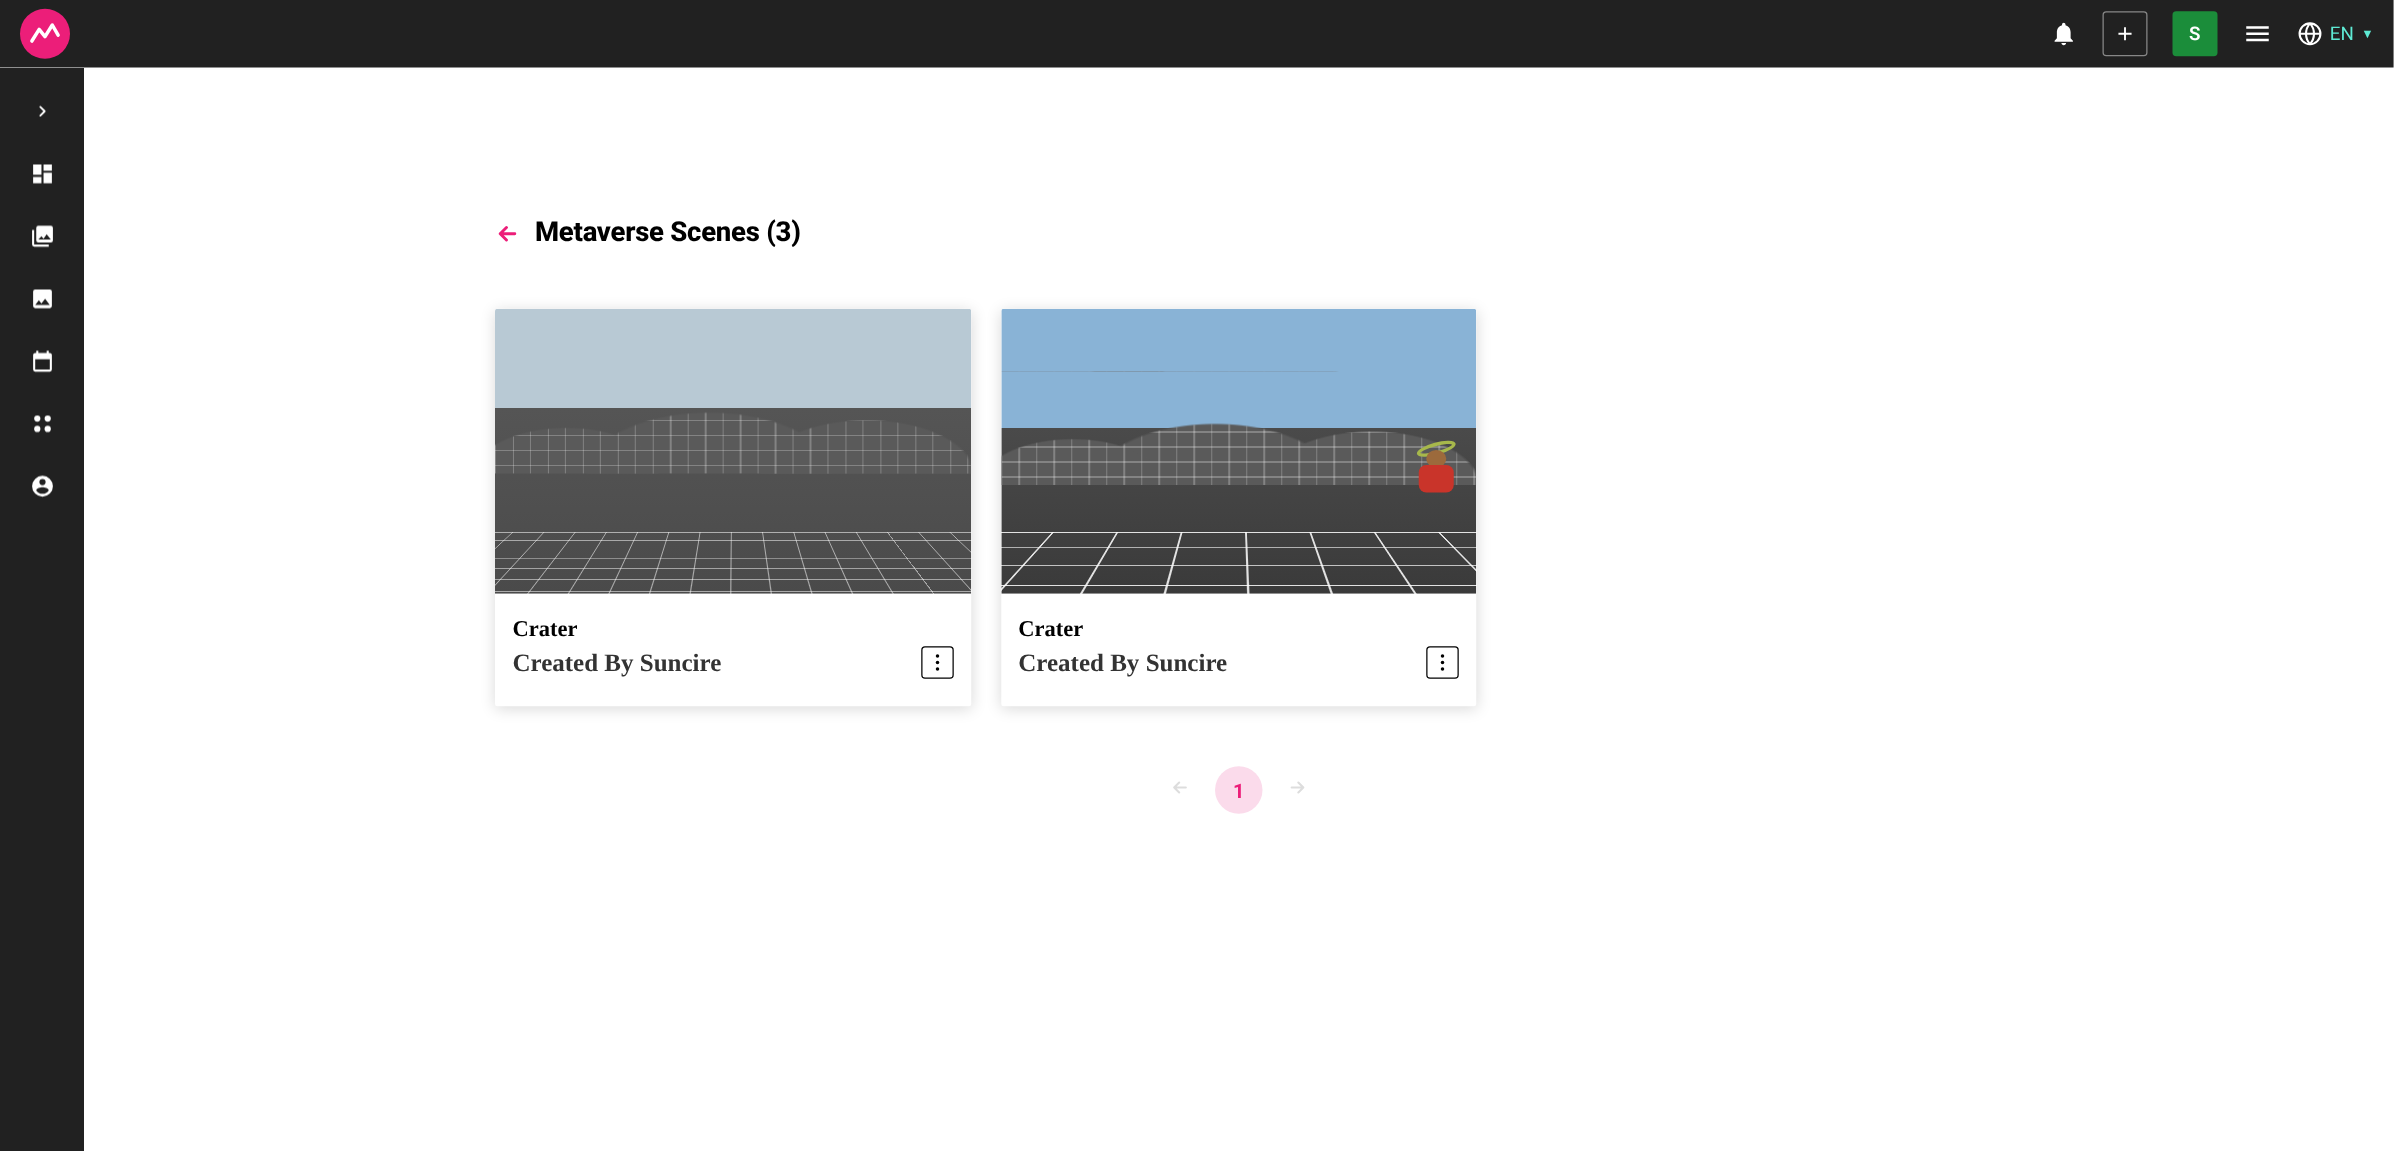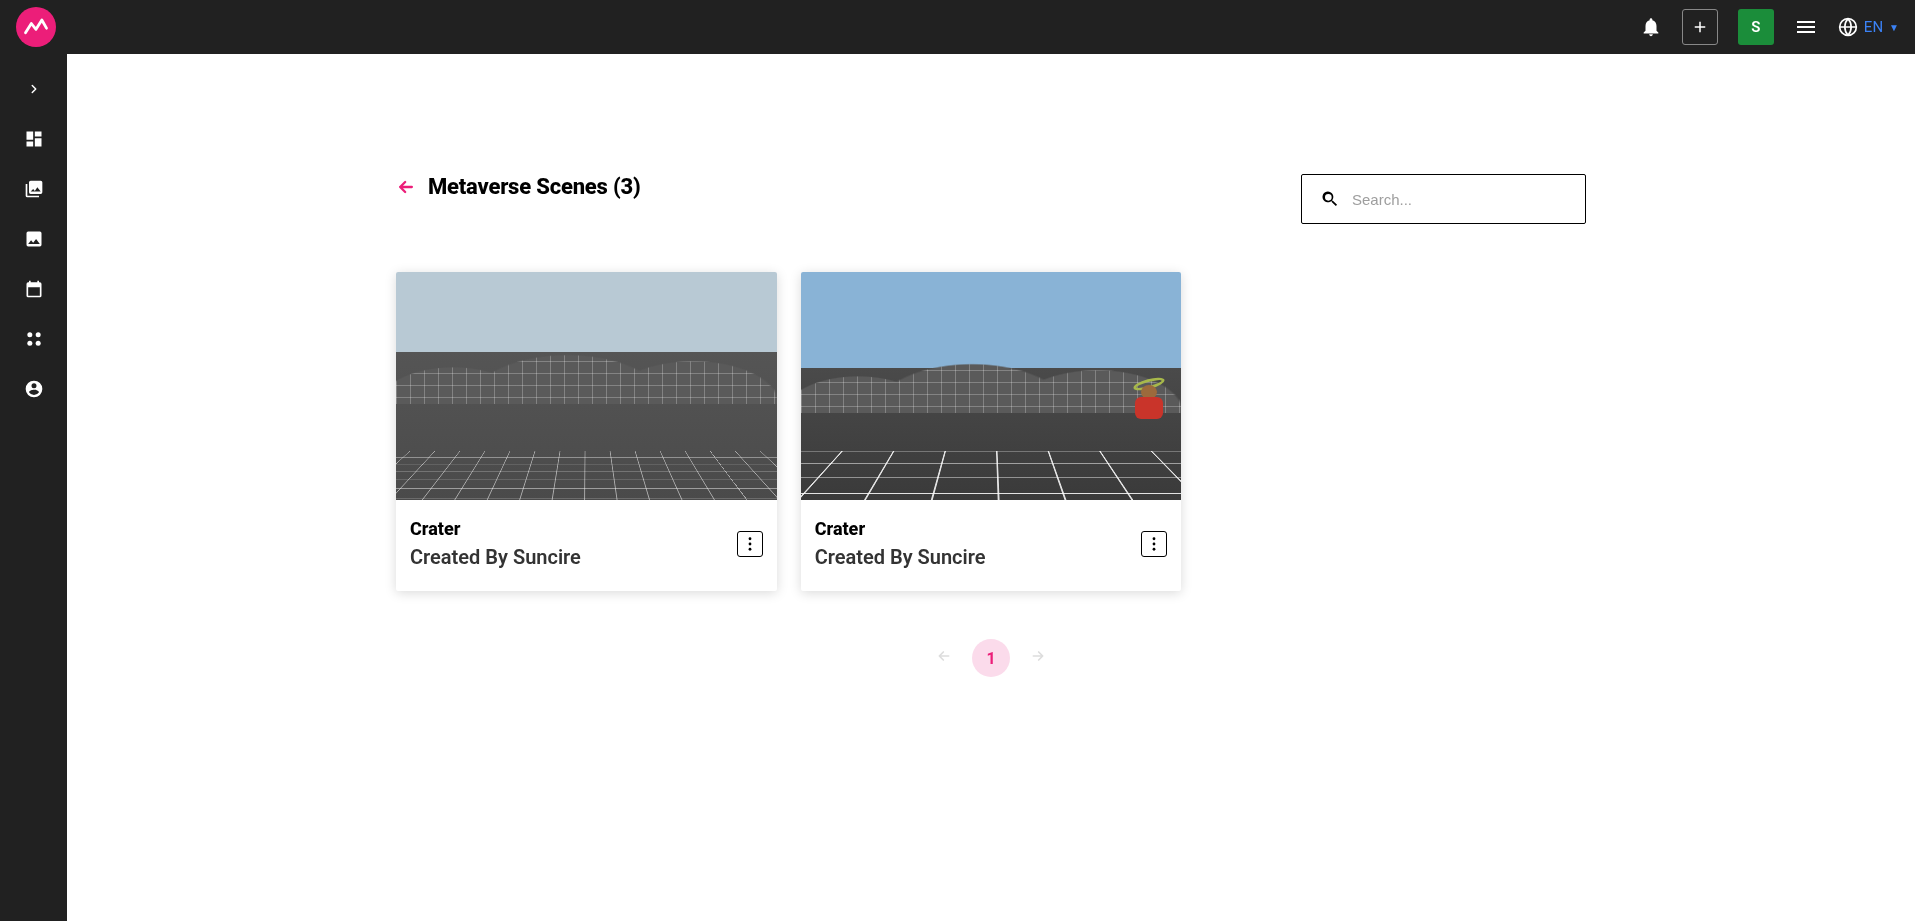--- a/index.html
+++ b/index.html
@@ -33,21 +33,21 @@
       display: flex; align-items: center; justify-content: center;
       cursor: pointer;
     }
     .avatar-btn {
       width: 36px; height: 36px; border-radius: 3px;
       background: #1b8d3a; color: #fff;
       display: flex; align-items: center; justify-content: center;
       font-weight: 600; font-size: 15px; cursor: pointer;
     }
     .lang-btn {
-      display: flex; align-items: center; gap: 6px; color: #3b82f6; cursor: pointer;
+      display: flex; align-items: center; gap: 6px; color: #5eead4; cursor: pointer;
       font-size: 15px;
     }
     .lang-btn .caret { font-size: 10px; }
     
     .sidebar {
       position: fixed; left: 0; top: 54px; bottom: 0;
       width: 67px; background: #212121;
       display: flex; flex-direction: column; align-items: center;
       padding-top: 10px;
     }
@@ -164,21 +164,21 @@
       position:absolute; left:42%; top:42%; width:60px; height:52px;
       background:#6e7880; transform: skewY(-4deg);
       box-shadow: inset -12px -12px 0 rgba(0,0,0,0.25), inset 8px 8px 0 rgba(255,255,255,0.12);
     }
     .box2 {
       position:absolute; left:55%; top:58%; width:110px; height:56px;
       background:#7a848c; transform: skewX(-18deg) rotate(-3deg);
       box-shadow: inset -18px -14px 0 rgba(0,0,0,0.22), inset 10px 10px 0 rgba(255,255,255,0.12);
     }
     
-    .card-body { padding: 18px 14px 22px 14px; display: flex; justify-content: space-between; align-items: center; }
+    .card-body { padding: 18px 14px 22px 14px; display: flex; justify-content: space-between; align-items: flex-end; font-family: Liberation Serif, serif; }
     .card-title { font-size: 18px; font-weight: 800; margin-bottom: 6px; }
     .card-sub { font-size: 20px; font-weight: 600; color: #333; }
     .more-btn {
       width: 26px; height: 26px; border: 1px solid #000; border-radius: 3px;
       display: flex; align-items: center; justify-content: center; cursor: pointer;
       flex-shrink:0;
     }
     .more-btn svg { width: 4px; height: 14px; }
     
     .pagination {
@@ -282,26 +282,20 @@
       <div class="title-group">
         <div class="back-btn">
           <svg width="20" height="20" viewBox="0 0 24 24" fill="none" stroke="#ec1e79" stroke-width="2.8" stroke-linecap="round" stroke-linejoin="round">
             <path d="M19 12H5M11 18l-6-6 6-6"></path>
           </svg>
         </div>
         <h1 class="page-title">
           <span>Metaverse Scenes</span>
           <span>(3)</span>
         </h1>
-      </div>
-      <div class="search-wrap">
-        <svg viewBox="0 0 24 24" fill="#000">
-          <path d="M15.5 14h-.79l-.28-.27a6.5 6.5 0 10-.7.7l.27.28v.79l5 4.99L20.49 19l-4.99-5zM10 14a4 4 0 110-8 4 4 0 010 8z"></path>
-        </svg>
-        <input class="search-input" type="text" placeholder="Search..." style="">
       </div>
     </div>
 
     <div class="grid">
 
       <div class="card">
         <div class="thumb">
           <div class="sky1"></div>
           <div class="hills">
               <div class="hill-mesh"></div>

